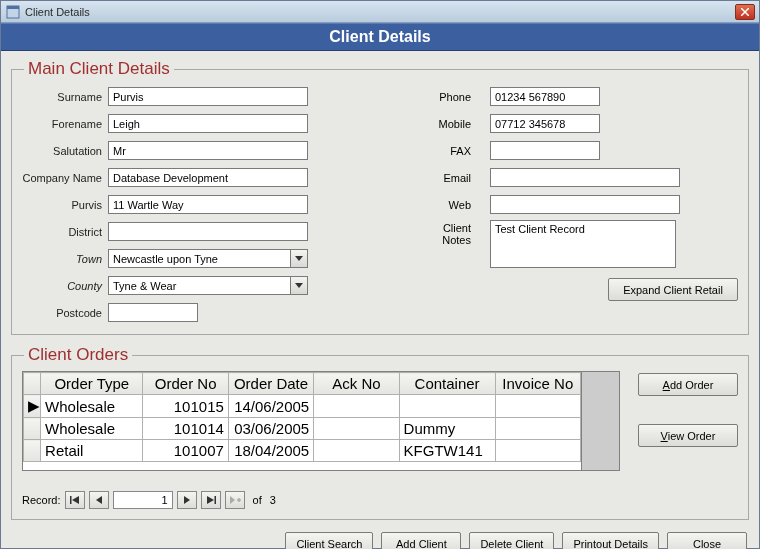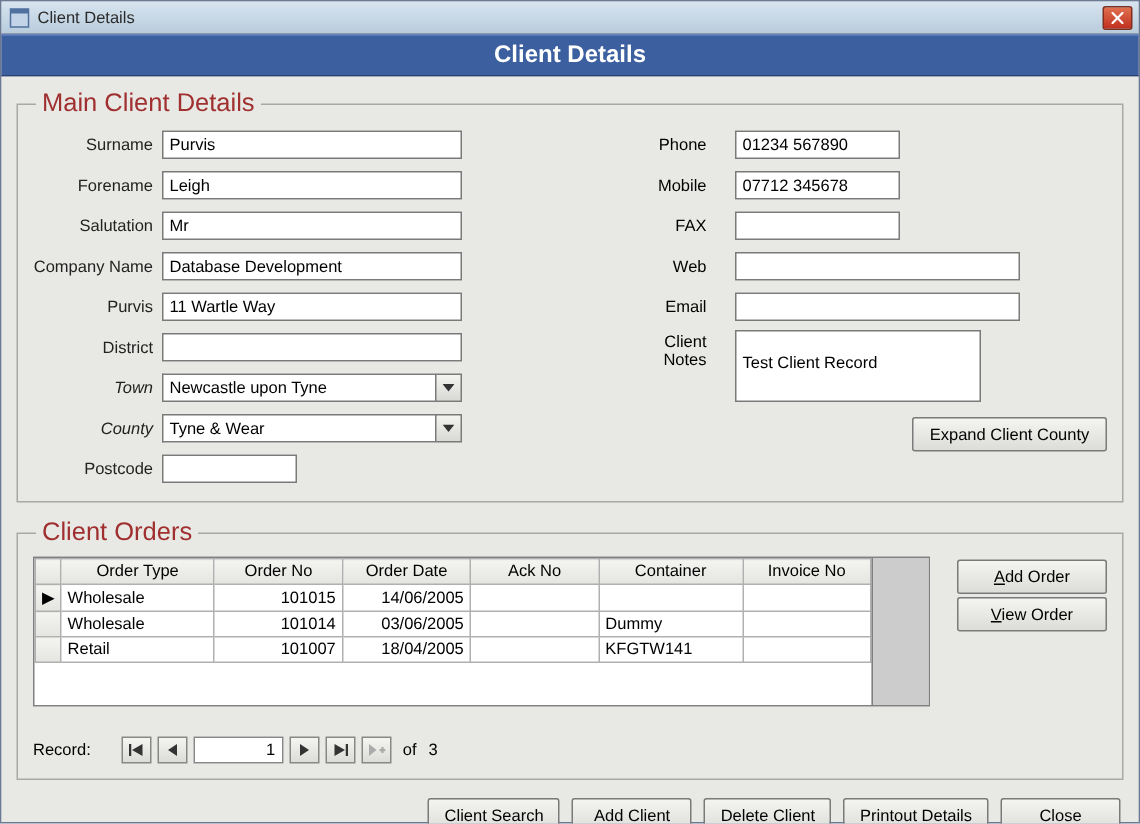--- a/index.html
+++ b/index.html
@@ -100,24 +100,24 @@
   .combo { display: flex; width: 200px; }
   .combo input.txt { flex: 1; border-right: none; }
   .combo .drop {
     width: 18px; height: 19px;
     border: 1px solid #7a7a7a;
     background: linear-gradient(#f4f4f0, #d8d8d4);
     display: flex; align-items: center; justify-content: center;
     cursor: pointer;
   }
   textarea.notes {
-    width: 164px; height: 48px;
+    width: 186px; height: 48px;
     resize: none;
     font: inherit;
-    padding: 15px 4px;
+    padding: 2px 4px;
   }
   .expand-wrap { display: flex; justify-content: flex-end; margin-top: 6px; }
   .btn {
     border: 1px solid #7a7a7a;
     background: linear-gradient(#f4f4f0, #dcdcd8);
     padding: 3px 10px;
     font: inherit;
     cursor: pointer;
     border-radius: 2px;
     height: 23px;
@@ -126,21 +126,21 @@
 
   
   .orders-area { display: flex; gap: 18px; align-items: flex-start; }
   .grid-wrap {
     flex: 1;
     border: 1px solid #808080;
     background: #fff;
     height: 100px;
     position: relative;
   }
-  table.grid { border-collapse: collapse; width: 100%; font-size: 11px; table-layout: fixed; }
+  table.grid { border-collapse: collapse; width: 100%; font-size: 15px; table-layout: fixed; }
   table.grid th, table.grid td {
     border: 1px solid #b0b0b0;
     padding: 2px 4px;
     height: 17px;
     background: #fff;
     text-align: left;
     overflow: hidden;
     white-space: nowrap;
   }
   table.grid th {
@@ -156,29 +156,29 @@
   }
   .grid-empty-side {
     position: absolute;
     right: 0; top: 0; bottom: 0;
     width: 38px;
     background: #cccccc;
     border-left: 1px solid #808080;
   }
   .grid thead th.rowsel { background: linear-gradient(#f4f4f0,#e4e4e0); }
 
-  .grid-right-btns { display: flex; flex-direction: column; gap: 2px; width: 100px; padding-top: 2px;}
+  .grid-right-btns { display: flex; flex-direction: column; gap: 28px; width: 100px; padding-top: 2px;}
   .grid-right-btns .btn { width: 100px; }
 
   .recnav {
     display: flex; align-items: center; gap: 4px;
     margin-top: 20px;
     font-size: 11px;
   }
-  .recnav .navlabel { margin-right: 16px; }
+  .recnav .navlabel { margin-right: 0; }
   .recnav .navbtn {
     width: 20px; height: 18px;
     border: 1px solid #888;
     background: linear-gradient(#f4f4f0,#dcdcd8);
     display: flex; align-items: center; justify-content: center;
     cursor: pointer;
     font-size: 10px;
   }
   .recnav input.pos {
     width: 60px; height: 18px;
@@ -282,33 +282,33 @@
             </div>
           <div class="row">
               <span class="lbl2">Mobile</span>
               <input class="txt" style="width: 110px;" value="07712 345678">
             </div>
           <div class="row">
               <span class="lbl2">FAX</span>
               <input class="txt" style="width: 110px;" value="">
             </div>
           <div class="row">
+              <span class="lbl2">Email</span>
+              <input class="txt" value="" style="">
+            </div>
+          <div class="row">
               <span class="lbl2">Web</span>
-              <input class="txt" value="" style="">
-            </div>
-          <div class="row">
-              <span class="lbl2">Email</span>
               <input class="txt" value="" style="">
             </div>
           <div class="row" style="align-items:flex-start;height:auto">
               <span class="lbl2" style="padding-top:2px">Client Notes</span>
               <textarea class="txt notes" style="">Test Client Record</textarea>
             </div>
           <div class="expand-wrap">
-              <button class="btn" style="width:130px">Expand Client County</button>
+              <button class="btn" style="width:130px">Expand Client Retail</button>
             </div>
         </div>
       </div>
     </fieldset>
 
     <fieldset class="group" style="flex:1">
       <legend>Client Orders</legend>
 
       <div class="orders-area">
         <div style="flex:1">

